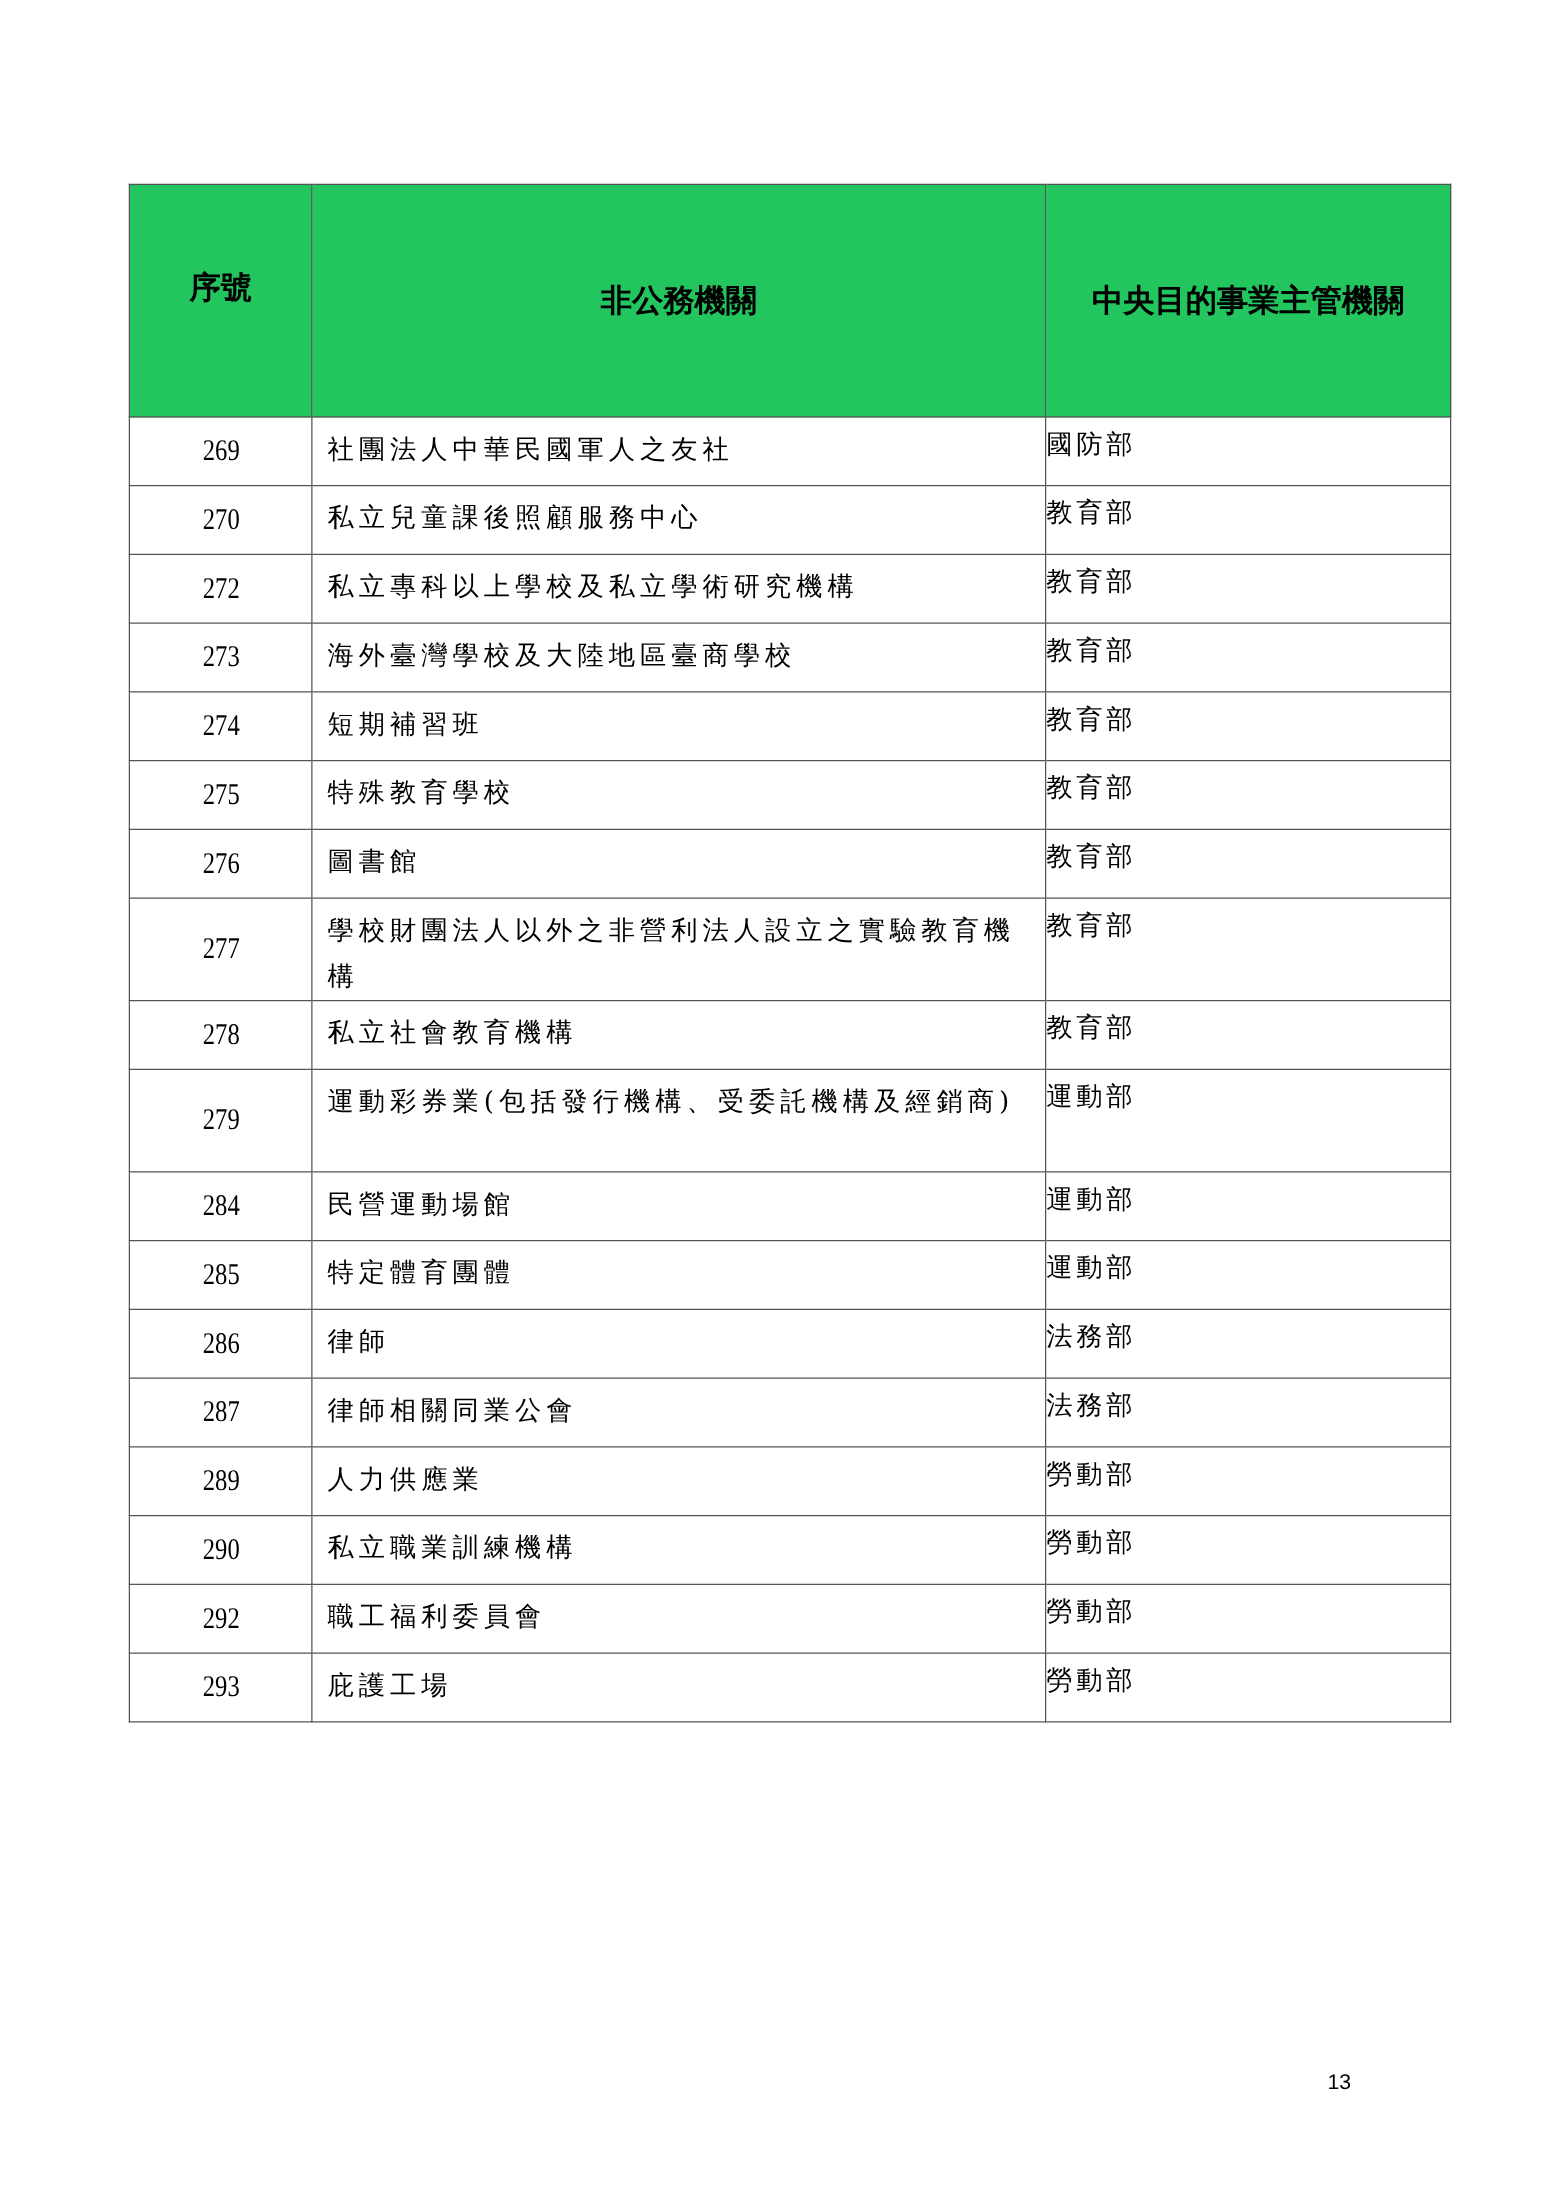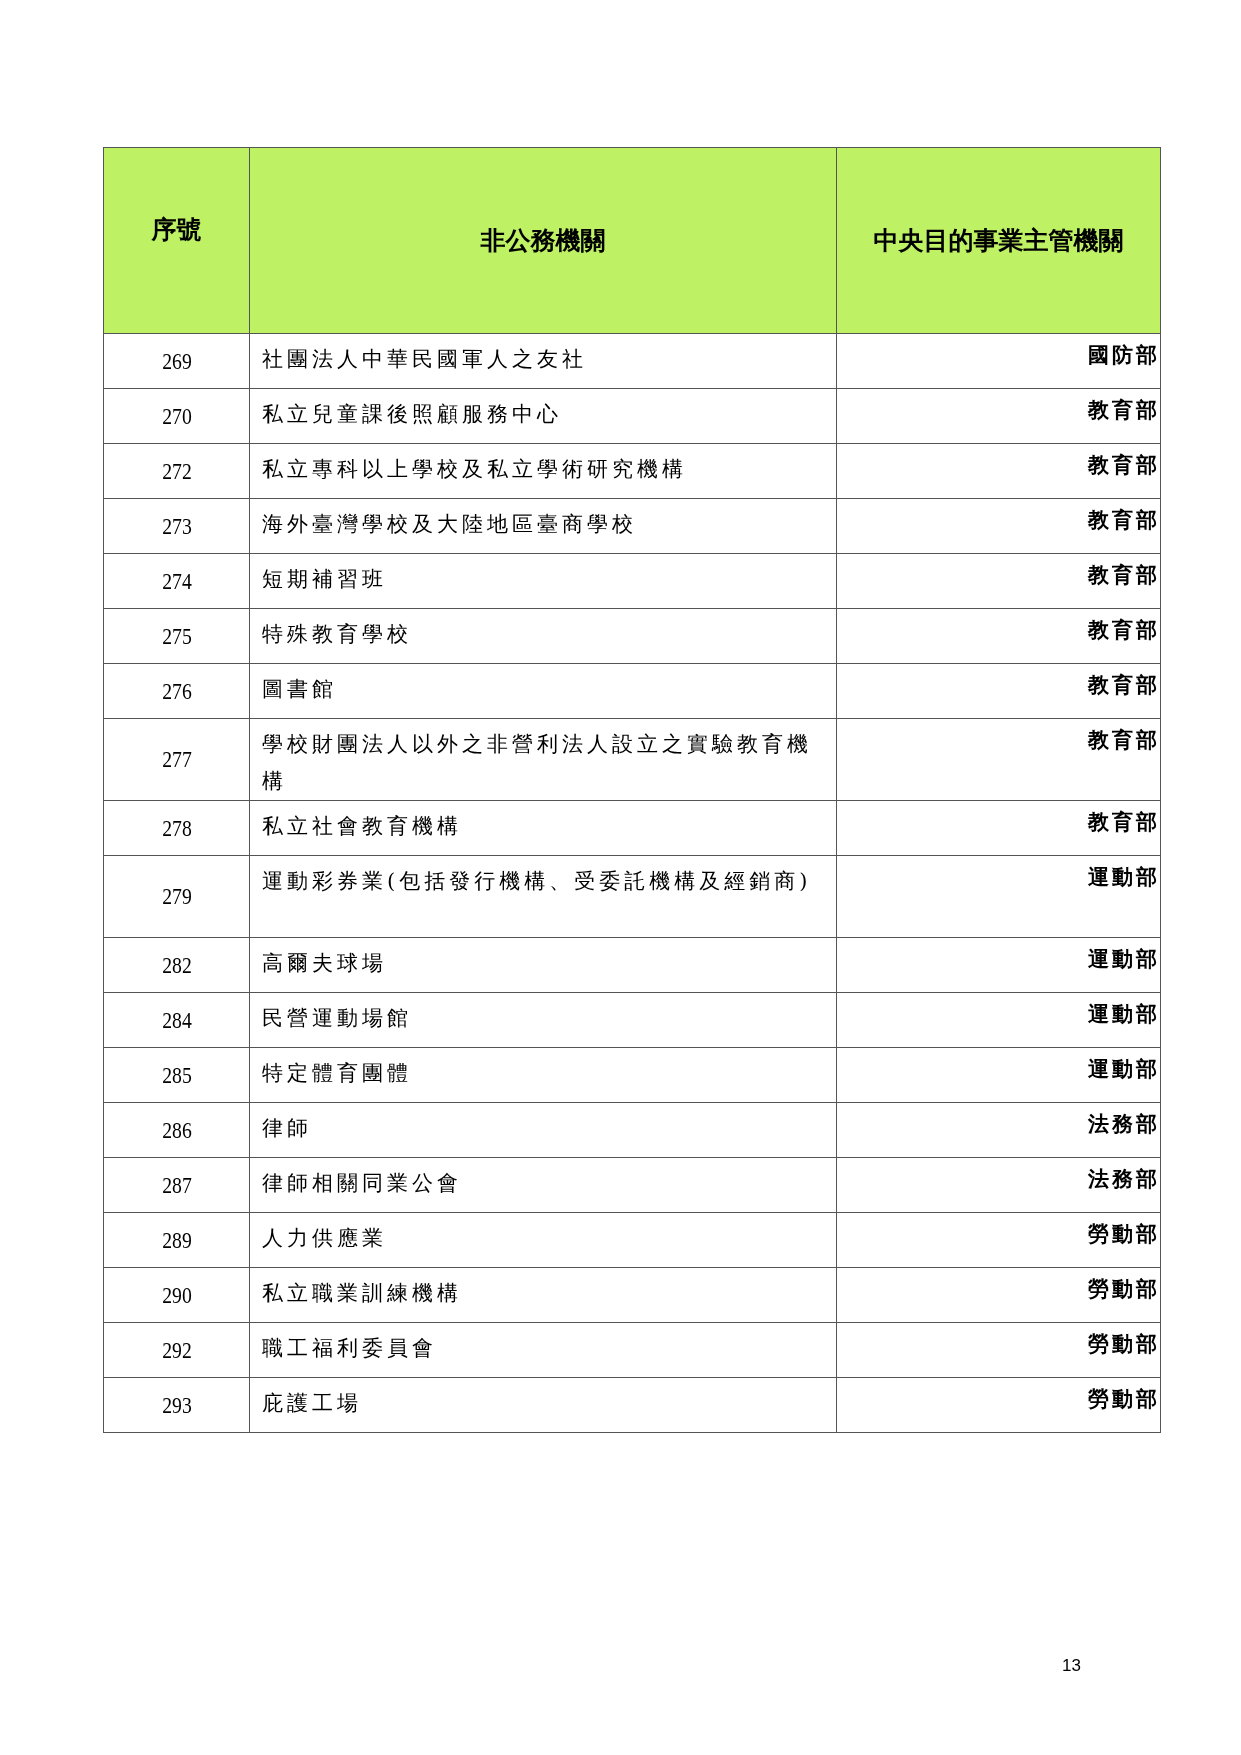--- a/index.html
+++ b/index.html
@@ -1,26 +1,26 @@
 <!DOCTYPE html>
 <html><head>
 <meta charset="utf-8">
 <style>
   html, body { margin: 0; padding: 0; background: #ffffff; }
   body { width: 1241px; height: 1755px; position: relative; font-family: "DejaVu Serif", "Liberation Serif", serif; color: #000; }
   table { position: absolute; left: 103px; top: 147px; width: 1057px; border-collapse: collapse; table-layout: fixed; }
   col.c1 { width: 146px; } col.c2 { width: 587px; } col.c3 { width: 324px; }
   th, td { border: 1.5px solid #555; padding: 0; }
-  thead th { background: #bef264; height: 163px; font-family: "DejaVu Sans", "Liberation Sans", sans-serif; font-weight: bold; font-size: 25px; text-align: center; vertical-align: middle; }
+  thead th { background: #22c55e; height: 163px; font-family: "DejaVu Sans", "Liberation Sans", sans-serif; font-weight: bold; font-size: 25px; text-align: center; vertical-align: middle; }
   thead th.h1 { vertical-align: middle; padding-bottom: 22px; }
   tbody td { height: 47px; font-size: 21px; vertical-align: top; }
   tbody tr.tall td { height: 74px; }
   td.num { text-align: center; vertical-align: middle; font-family: "Liberation Serif", serif; font-size: 24px; transform: scaleX(0.82); }
   td.name { padding: 7px 0 0 12px; letter-spacing: 4px; line-height: 37px; }
-  td.dept { text-align: right; padding-top: 7px; letter-spacing: 3px; font-weight: bold; }
+  td.dept { text-align: left; padding-top: 7px; letter-spacing: 3px; }
   .page-num { position: absolute; left: 1062px; top: 1656px; font-family: "Liberation Sans", sans-serif; font-size: 17px; }
 </style>
 </head>
 <body>
 
 <table>
   <colgroup>
       <col class="c1">
       <col class="c2">
       <col class="c3">
@@ -77,25 +77,20 @@
         <td class="num">278</td>
         <td class="name">私立社會教育機構</td>
         <td class="dept">教育部</td>
       </tr>
       <tr class="tall">
         <td class="num">279</td>
         <td class="name">運動彩券業(包括發行機構、受委託機構及經銷商)</td>
         <td class="dept">運動部</td>
       </tr>
       <tr>
-        <td class="num">282</td>
-        <td class="name">高爾夫球場</td>
-        <td class="dept">運動部</td>
-      </tr>
-      <tr>
         <td class="num">284</td>
         <td class="name">民營運動場館</td>
         <td class="dept">運動部</td>
       </tr>
       <tr>
         <td class="num">285</td>
         <td class="name">特定體育團體</td>
         <td class="dept">運動部</td>
       </tr>
       <tr>

